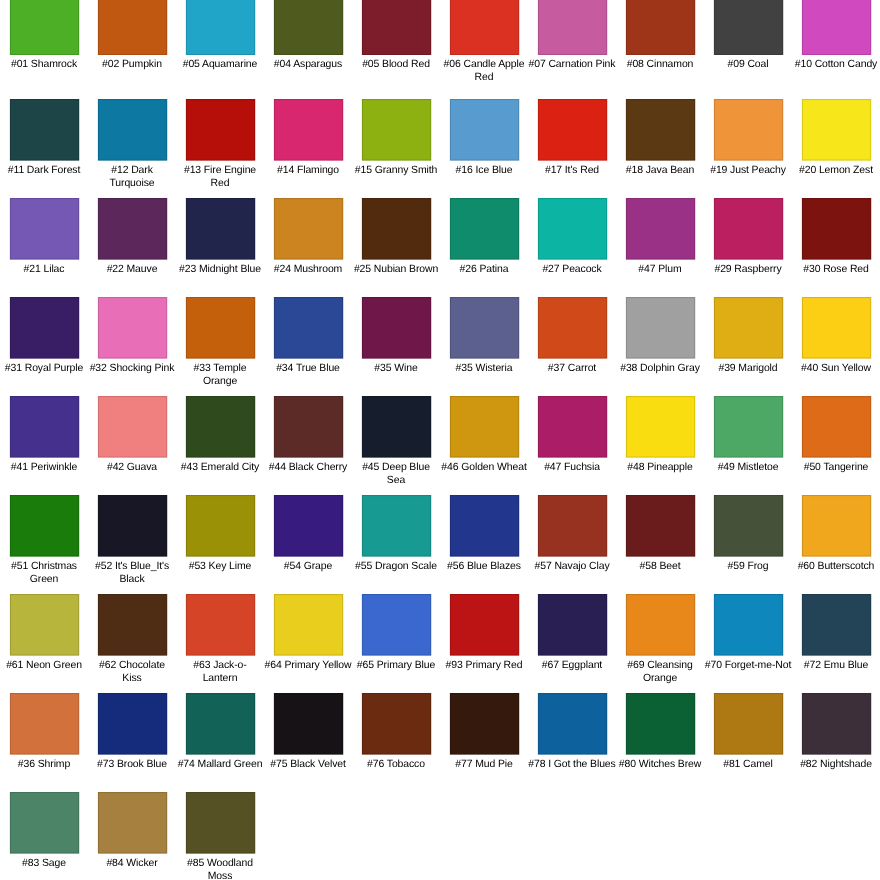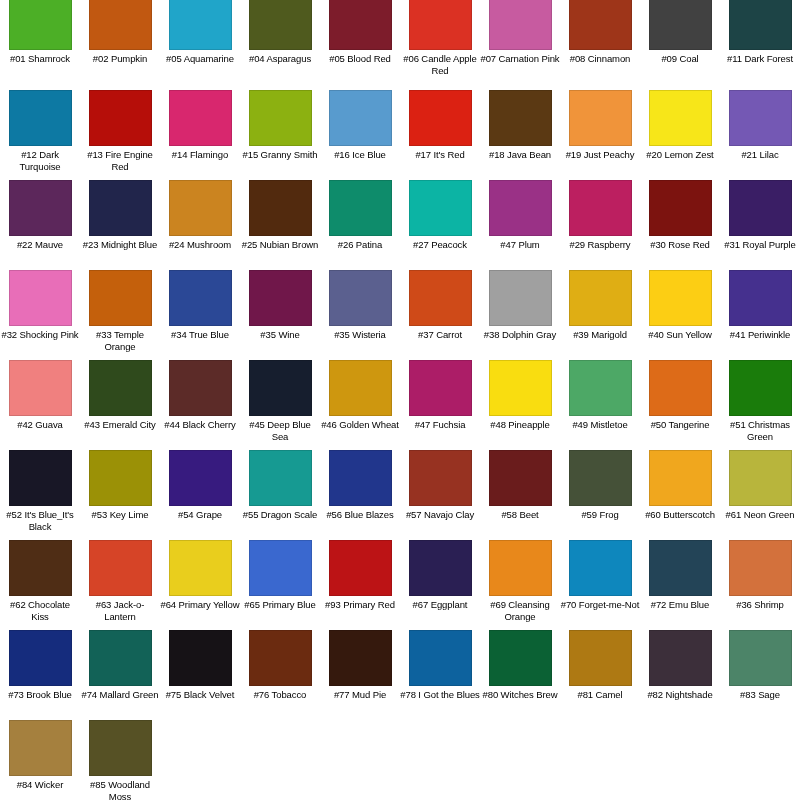--- a/index.html
+++ b/index.html
@@ -93,20 +93,24 @@
     </div>
     <div class="swatch-cell">
       <div class="swatch-chip" style="background-color: rgb(158, 53, 25);"></div>
       <div class="swatch-label">#08 Cinnamon</div>
     </div>
     <div class="swatch-cell">
       <div class="swatch-chip" style="background-color: rgb(65, 65, 65);"></div>
       <div class="swatch-label">#09 Coal</div>
     </div>
     <div class="swatch-cell">
+      <div class="swatch-chip" style="background-color: rgb(208, 73, 190);"></div>
+      <div class="swatch-label">#10 Cotton Candy</div>
+    </div>
+    <div class="swatch-cell">
       <div class="swatch-chip" style="background-color: rgb(29, 68, 70);"></div>
       <div class="swatch-label">#11 Dark Forest</div>
     </div>
     <div class="swatch-cell">
       <div class="swatch-chip" style="background-color: rgb(13, 121, 163);"></div>
       <div class="swatch-label">#12 Dark Turquoise</div>
     </div>
     <div class="swatch-cell">
       <div class="swatch-chip" style="background-color: rgb(182, 14, 9);"></div>
       <div class="swatch-label">#13 Fire Engine Red</div>

